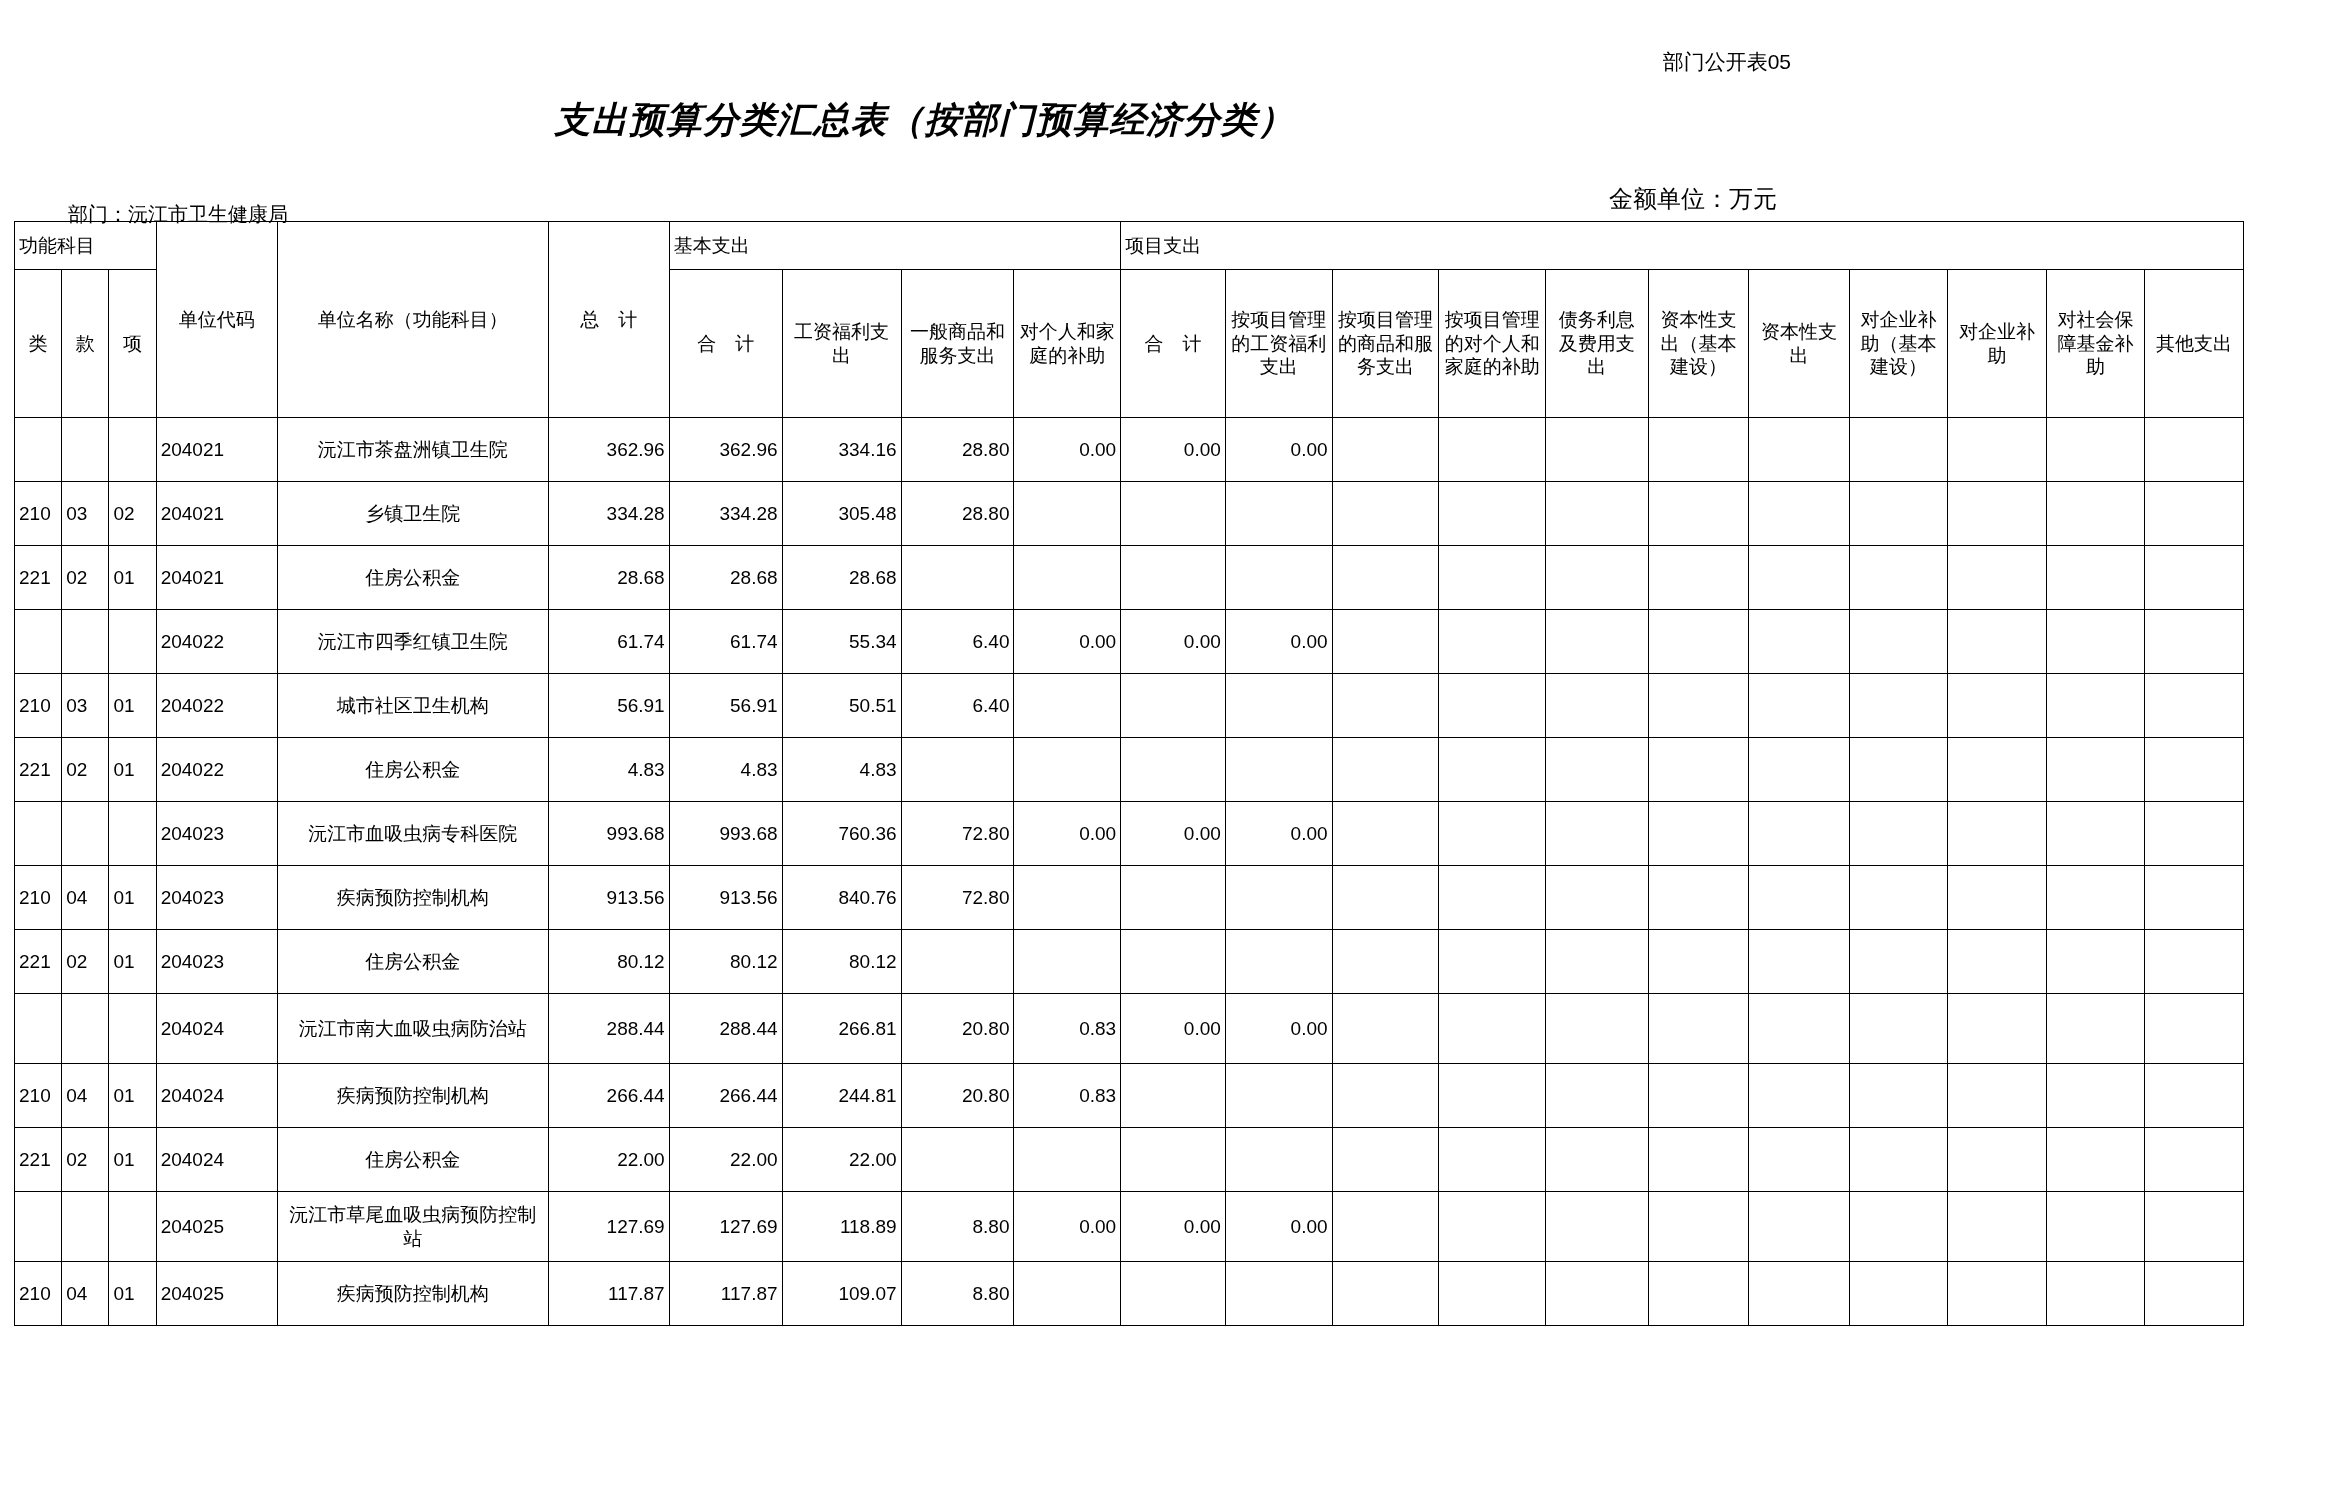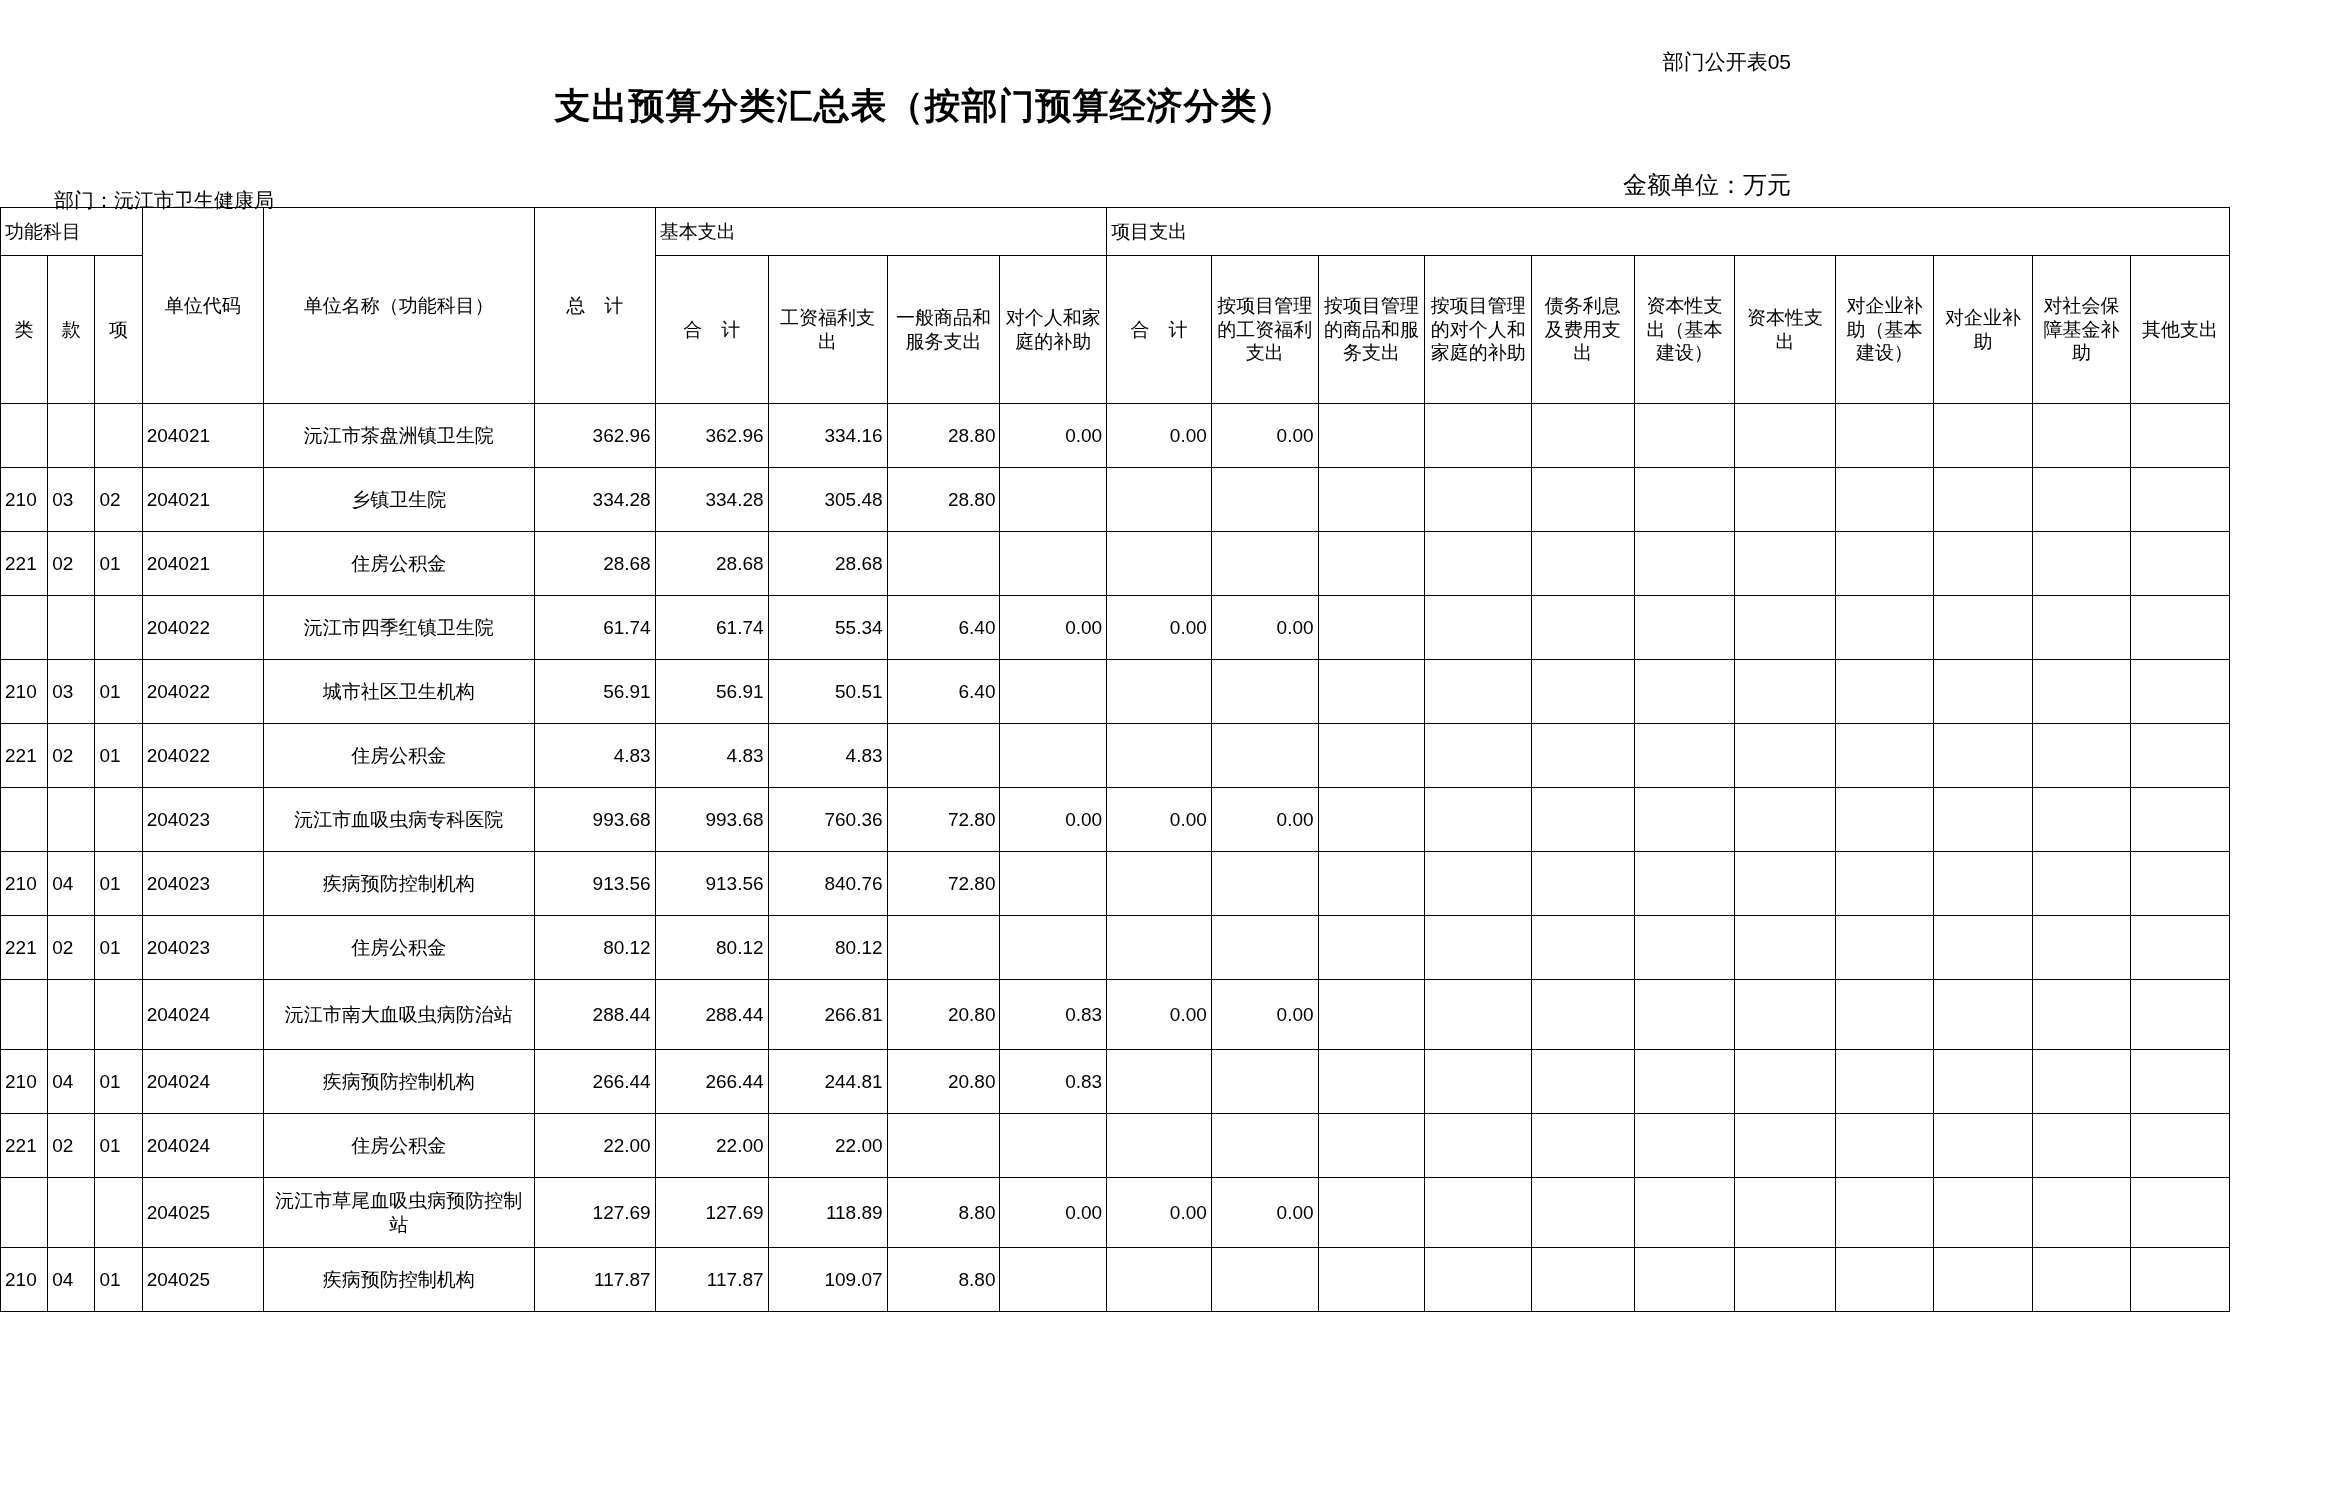--- a/index.html
+++ b/index.html
@@ -11,37 +11,38 @@
     width: 2338px;
     height: 1488px;
     font-family: "Liberation Serif", "DejaVu Serif", serif;
     color: #000000;
     overflow: hidden;
   }
   .page {
     position: relative;
     width: 1849px;
     height: 1488px;
-    padding: 0;
+    padding: 14px;
     box-sizing: border-box;
   }
   .topright {
     position: absolute;
     top: 48px;
     right: 58px;
     font-size: 21px;
     font-family: "Liberation Sans", sans-serif;
   }
   .doc-title {
     text-align: center;
     font-size: 36px;
     font-weight: bold;
     letter-spacing: 1px;
     padding-top: 82px;
     font-family: "Liberation Sans", sans-serif;
+    font-style: italic;
   }
   .subline {
     position: relative;
     margin-top: 30px;
     height: 30px;
   }
   .dept {
     position: absolute;
     left: 54px;
     top: 0;

